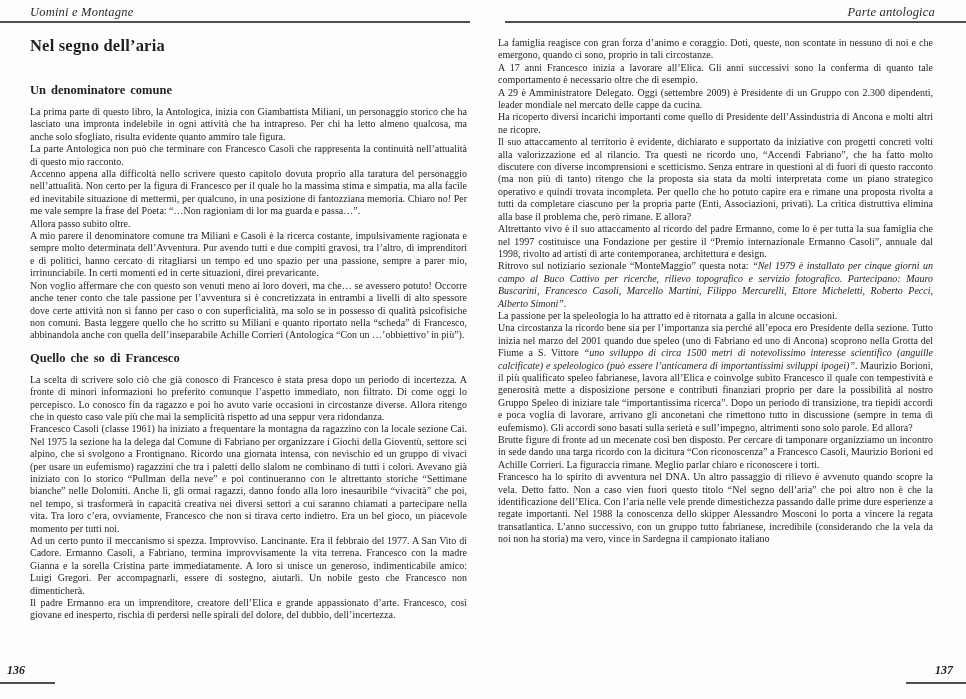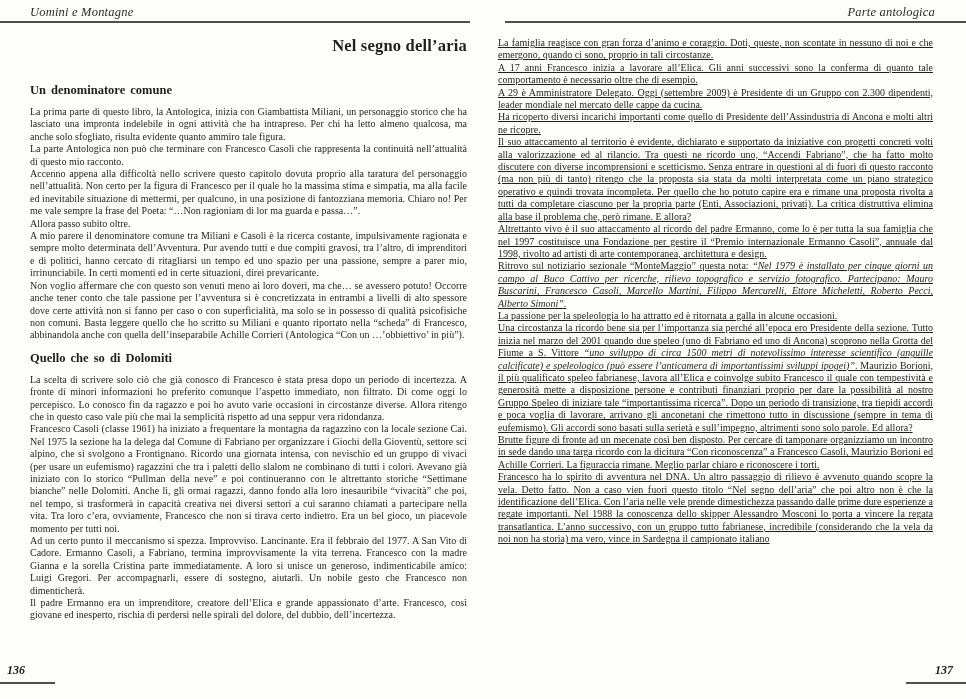--- a/index.html
+++ b/index.html
@@ -48,26 +48,26 @@
   .page.right .header-rule { left: 22px; width: 461px; }
 
   .text-column {
     position: absolute;
     top: 32px;
     font-size: 10px;
     line-height: 12.4px;
     text-align: justify;
   }
   .page.left  .text-column { left: 30px; width: 437px; }
-  .page.right .text-column { left: 15px; width: 435px; top: 37px; text-decoration: underline; }
+  .page.right .text-column { left: 15px; width: 435px; top: 37px; }
 
   .page-title {
     font-size: 16.5px;
     font-weight: bold;
-    text-align: right;
+    text-align: left;
     line-height: 20px;
     margin: 4px 0 27px 0;
     letter-spacing: 0.2px;
   }
   .section-heading {
     font-size: 12.5px;
     font-weight: bold;
     text-align: left;
     line-height: 15px;
     margin: 0 0 8px 0;
@@ -119,21 +119,21 @@
             <p class="para"><span>La prima parte di questo libro, la Antologica, inizia con Giambattista Miliani, un personaggio storico che ha lasciato una impronta indelebile in ogni attività che ha intrapreso. Per chi ha letto almeno qualcosa, ma anche solo sfogliato, risulta evidente quanto ammiro tale figura.</span></p>
             <p class="para"><span>La parte Antologica non può che terminare con Francesco Casoli che rappresenta la continuità nell’attualità di questo mio racconto.</span></p>
             <p class="para"><span>Accenno appena alla difficoltà nello scrivere questo capitolo dovuta proprio alla taratura del personaggio nell’attualità. Non certo per la figura di Francesco per il quale ho la massima stima e simpatia, ma alla facile ed inevitabile situazione di mettermi, per qualcuno, in una posizione di fantozziana memoria. Chiaro no! Per me vale sempre la frase del Poeta: “…Non ragioniam di lor ma guarda e passa…”.</span></p>
             <p class="para"><span>Allora passo subito oltre.</span></p>
             <p class="para"><span>A mio parere il denominatore comune tra Miliani e Casoli è la ricerca costante, impulsivamente ragionata e sempre molto determinata dell’Avventura. Pur avendo tutti e due compiti gravosi, tra l’altro, di imprenditori e di politici, hanno cercato di ritagliarsi un tempo ed uno spazio per una passione, sempre a parer mio, irrinunciabile. In certi momenti ed in certe situazioni, direi prevaricante.</span></p>
             <p class="para"><span>Non voglio affermare che con questo son venuti meno ai loro doveri, ma che… se avessero potuto! Occorre anche tener conto che tale passione per l’avventura si è concretizzata in entrambi a livelli di alto spessore dove certe attività non si fanno per caso o con superficialità, ma solo se in possesso di qualità psicofisiche non comuni. Basta leggere quello che ho scritto su Miliani e quanto riportato nella “scheda” di Francesco, abbinandola anche con quella dell’inseparabile Achille Corrieri (Antologica “Con un …’obbiettivo’ in più”).</span></p>
           </div>
       </div>
 
       <div class="section">
-        <h2 class="section-heading">Quello che so di Dolomiti</h2>
+        <h2 class="section-heading">Quello che so di Francesco</h2>
         <div>
             <p class="para"><span>La scelta di scrivere solo ciò che già conosco di Francesco è stata presa dopo un periodo di incertezza. A fronte di minori informazioni ho preferito comunque l’aspetto immediato, non filtrato. Di come oggi lo percepisco. Lo conosco fin da ragazzo e poi ho avuto varie occasioni in circostanze diverse. Allora ritengo che in questo caso vale più che mai la semplicità rispetto ad una seppur vera ridondanza.</span></p>
             <p class="para"><span>Francesco Casoli (classe 1961) ha iniziato a frequentare la montagna da ragazzino con la locale sezione Cai. Nel 1975 la sezione ha la delega dal Comune di Fabriano per organizzare i Giochi della Gioventù, settore sci alpino, che si svolgono a Frontignano. Ricordo una giornata intensa, con nevischio ed un gruppo di vivaci (per usare un eufemismo) ragazzini che tra i paletti dello slalom ne combinano di tutti i colori. Avevano già iniziato con lo storico “Pullman della neve” e poi continueranno con le altrettanto storiche “Settimane bianche” nelle Dolomiti. Anche lì, gli ormai ragazzi, danno fondo alla loro inesauribile “vivacità” che poi, nel tempo, si trasformerà in capacità creativa nei diversi settori a cui saranno chiamati a partecipare nella vita. Tra loro c’era, ovviamente, Francesco che non si tirava certo indietro. Era un bel gioco, un piacevole momento per tutti noi.</span></p>
             <p class="para"><span>Ad un certo punto il meccanismo si spezza. Improvviso. Lancinante. Era il febbraio del 1977. A San Vito di Cadore. Ermanno Casoli, a Fabriano, termina improvvisamente la vita terrena. Francesco con la madre Gianna e la sorella Cristina parte immediatamente. A loro si unisce un generoso, indimenticabile amico: Luigi Gregori. Per accompagnarli, essere di sostegno, aiutarli. Un nobile gesto che Francesco non dimenticherà.</span></p>
             <p class="para"><span>Il padre Ermanno era un imprenditore, creatore dell’Elica e grande appassionato d’arte. Francesco, così giovane ed inesperto, rischia di perdersi nelle spirali del dolore, del dubbio, dell’incertezza.</span></p>
           </div>
       </div>
     </div>
 
     <div class="page-number">136</div>

